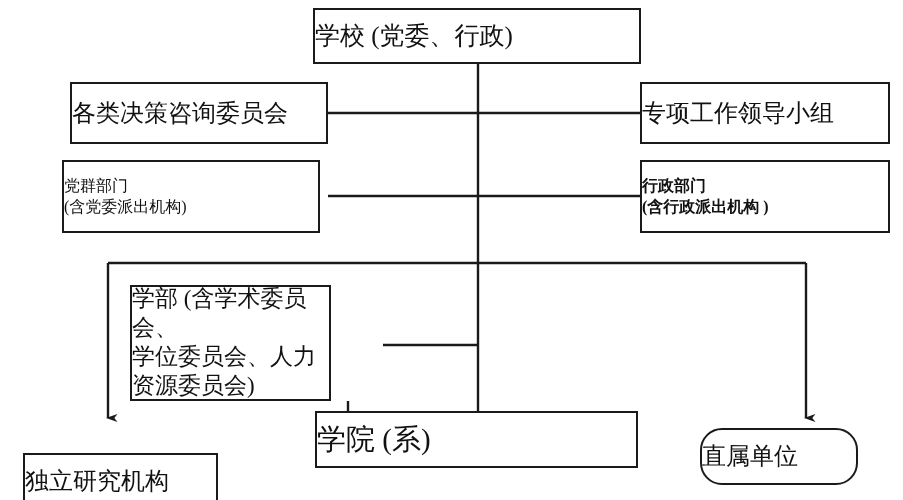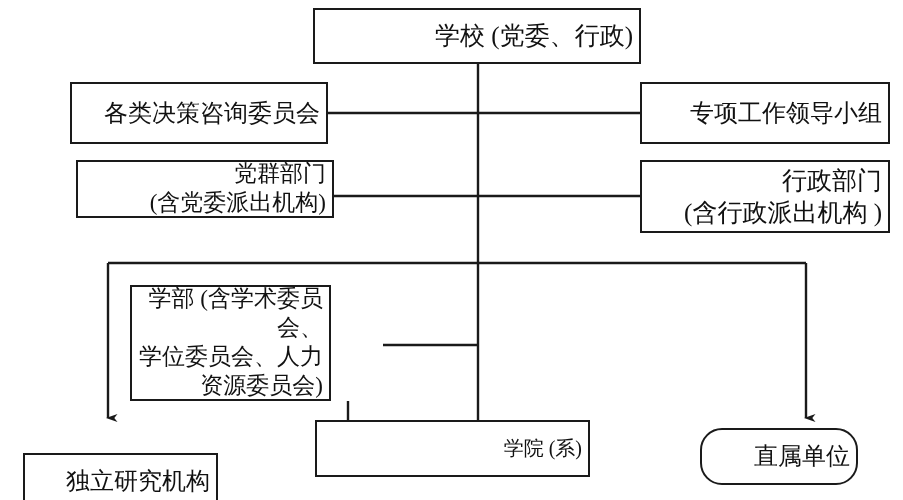--- a/index.html
+++ b/index.html
@@ -26,40 +26,40 @@
     height: 500px;
   }
   .node {
     position: absolute;
     box-sizing: border-box;
     border: 2.5px solid #1a1a1a;
     background: #ffffff;
     display: flex;
     align-items: center;
     justify-content: center;
-    text-align: right;
+    text-align: left;
     color: #111111;
     line-height: 1.26;
     z-index: 3;
-    padding: 2px 6px;
+    padding: 2px 0;
   }
   .node .node-label {
     display: block;
     width: 100%;
     white-space: pre-line;
   }
   
   #node-school        { left: 313px; top: 8px;   width: 328px; height: 56px; font-size: 25px; }
   #node-advisory      { left: 70px;  top: 82px;  width: 258px; height: 62px; font-size: 24px; }
   #node-taskforce     { left: 640px; top: 82px;  width: 250px; height: 62px; font-size: 24px; }
-  #node-party         { left: 76px;  top: 160px; width: 258px; height: 58px; font-size: 23px; }
-  #node-admin         { left: 640px; top: 160px; width: 250px; height: 73px; font-size: 25px; }
+  #node-party         { left: 62px;  top: 160px; width: 258px; height: 73px; font-size: 16px; }
+  #node-admin         { left: 640px; top: 160px; width: 250px; height: 73px; font-size: 16px; font-weight: bold; }
   #node-faculty       { left: 130px; top: 285px; width: 201px; height: 116px; font-size: 23px; }
   #node-research      { left: 23px;  top: 428px; width: 195px; height: 57px; font-size: 24px; margin-top: 25px; }
-  #node-college       { left: 315px; top: 420px; width: 275px; height: 57px; font-size: 20px; }
+  #node-college       { left: 315px; top: 411px; width: 323px; height: 57px; font-size: 29px; }
   #node-direct        { left: 700px; top: 428px; width: 158px; height: 57px; font-size: 24px; border-radius: 22px; }
 </style>
 </head>
 <body>
 
 <div id="diagram-root">
 
   <svg id="diagram-svg" viewBox="0 0 903 500">
     <defs>
       <marker id="arrowhead" markerWidth="10" markerHeight="12" refX="4.2" refY="9.5" orient="auto" markerUnits="userSpaceOnUse">

